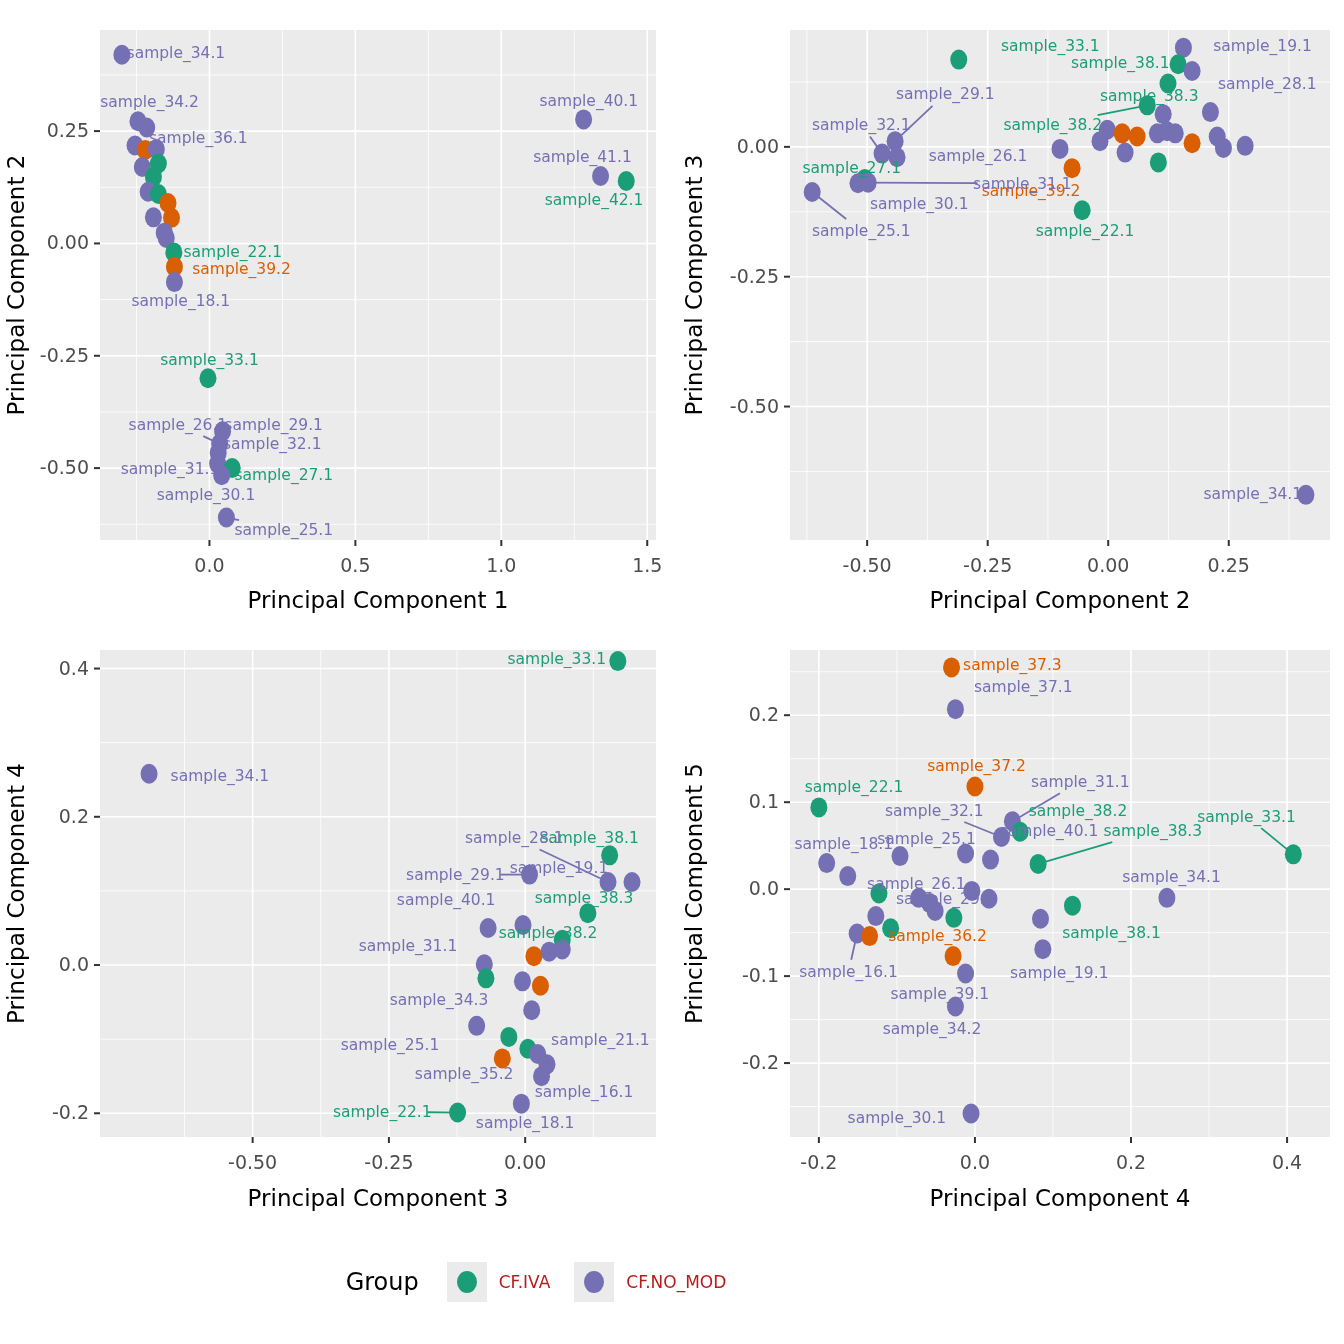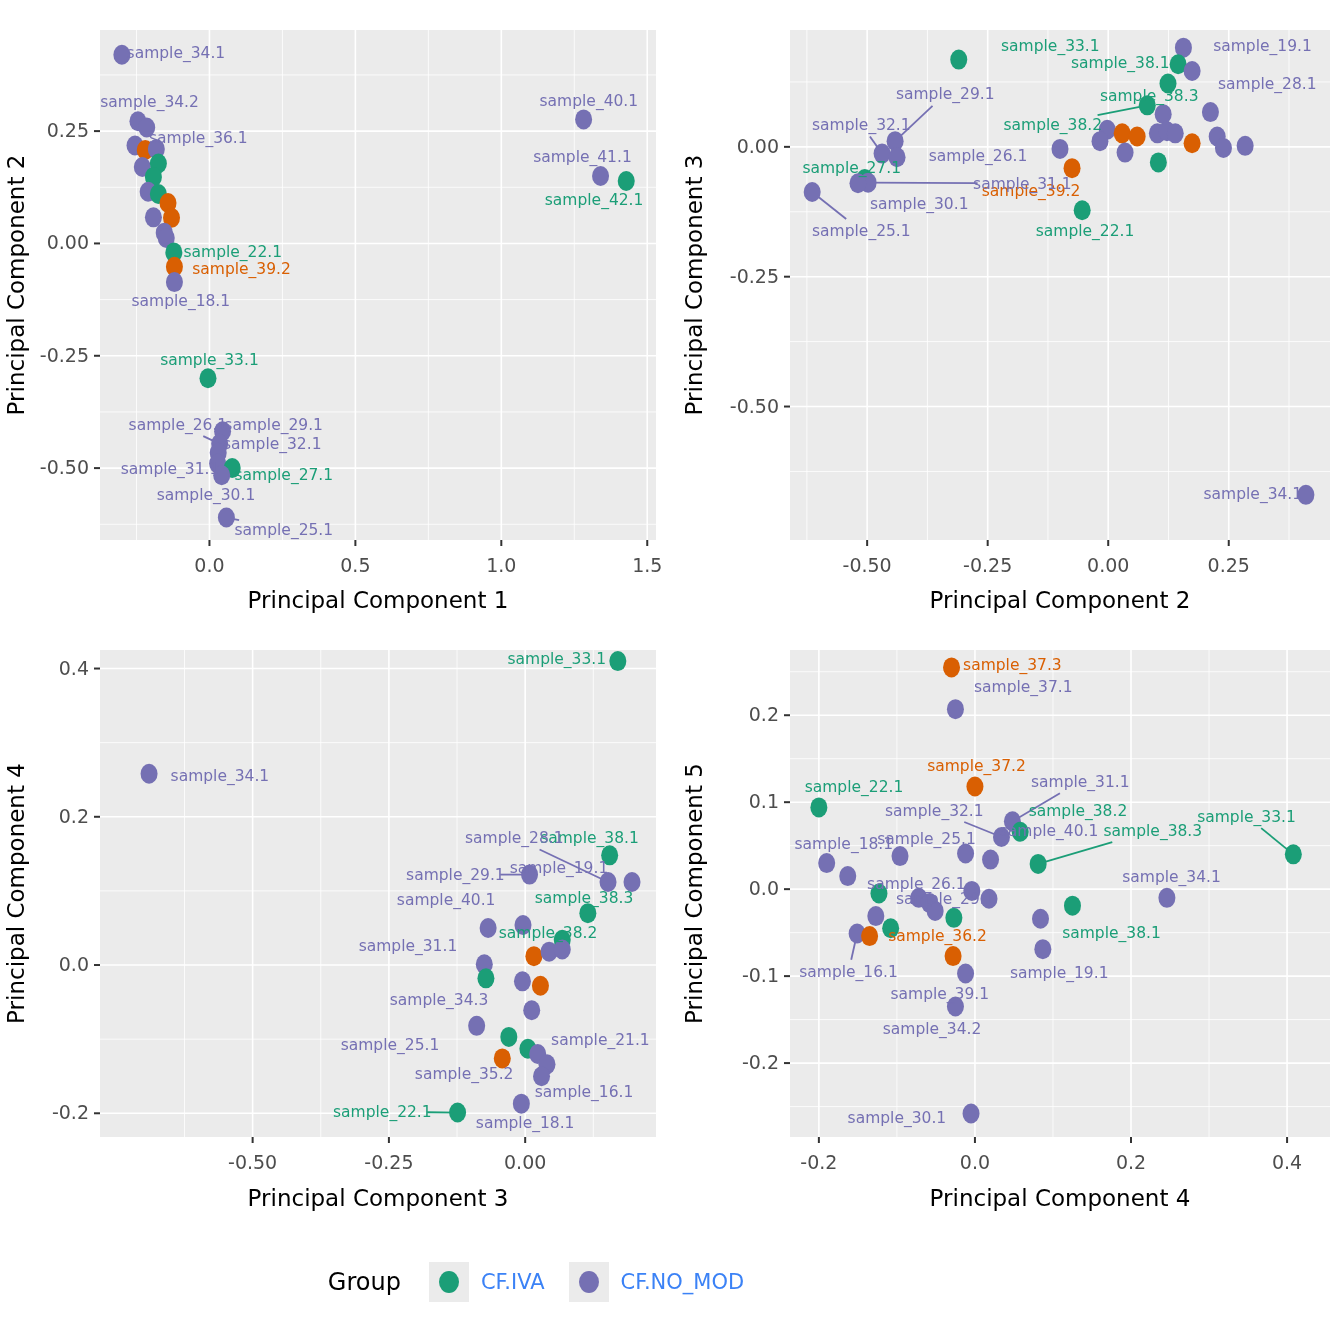--- a/index.html
+++ b/index.html
@@ -6,21 +6,21 @@
   #page{position:relative;width:1344px;height:1344px;background:#ffffff;
         font-family:"DejaVu Sans","Liberation Sans",sans-serif;overflow:hidden;}
   .panel{position:absolute;}
   #legend{position:absolute;left:0;top:1240px;width:1072px;height:84px;
           display:flex;align-items:center;justify-content:center;gap:24px;}
   .legend-title{font-size:24px;color:#000;margin-right:4px;}
   .legend-item{display:flex;align-items:center;gap:12px;}
   .legend-key{width:40px;height:40px;background:#EBEBEB;display:flex;
               align-items:center;justify-content:center;}
   .legend-dot{width:20px;height:22px;border-radius:50%;}
-  .legend-label{font-size:21px;color:#3b82f6;}
+  .legend-label{font-size:17px;color:#b91c1c;}
 </style>
 </head>
 <body>
 
 <div id="page">
   <div class="panel" id="panel0" style="left:0;top:0;width:672px;height:620px;"><svg width="672" height="620" viewBox="0 0 672 620">
         <rect x="100" y="30" width="556" height="510" fill="#EBEBEB"></rect>
         <line x1="136.48293963254594" x2="136.48293963254594" y1="30" y2="540" stroke="#FFFFFF" stroke-width="0.8"></line>
         <line x1="282.4146981627297" x2="282.4146981627297" y1="30" y2="540" stroke="#FFFFFF" stroke-width="0.8"></line>
         <line x1="428.34645669291336" x2="428.34645669291336" y1="30" y2="540" stroke="#FFFFFF" stroke-width="0.8"></line>

